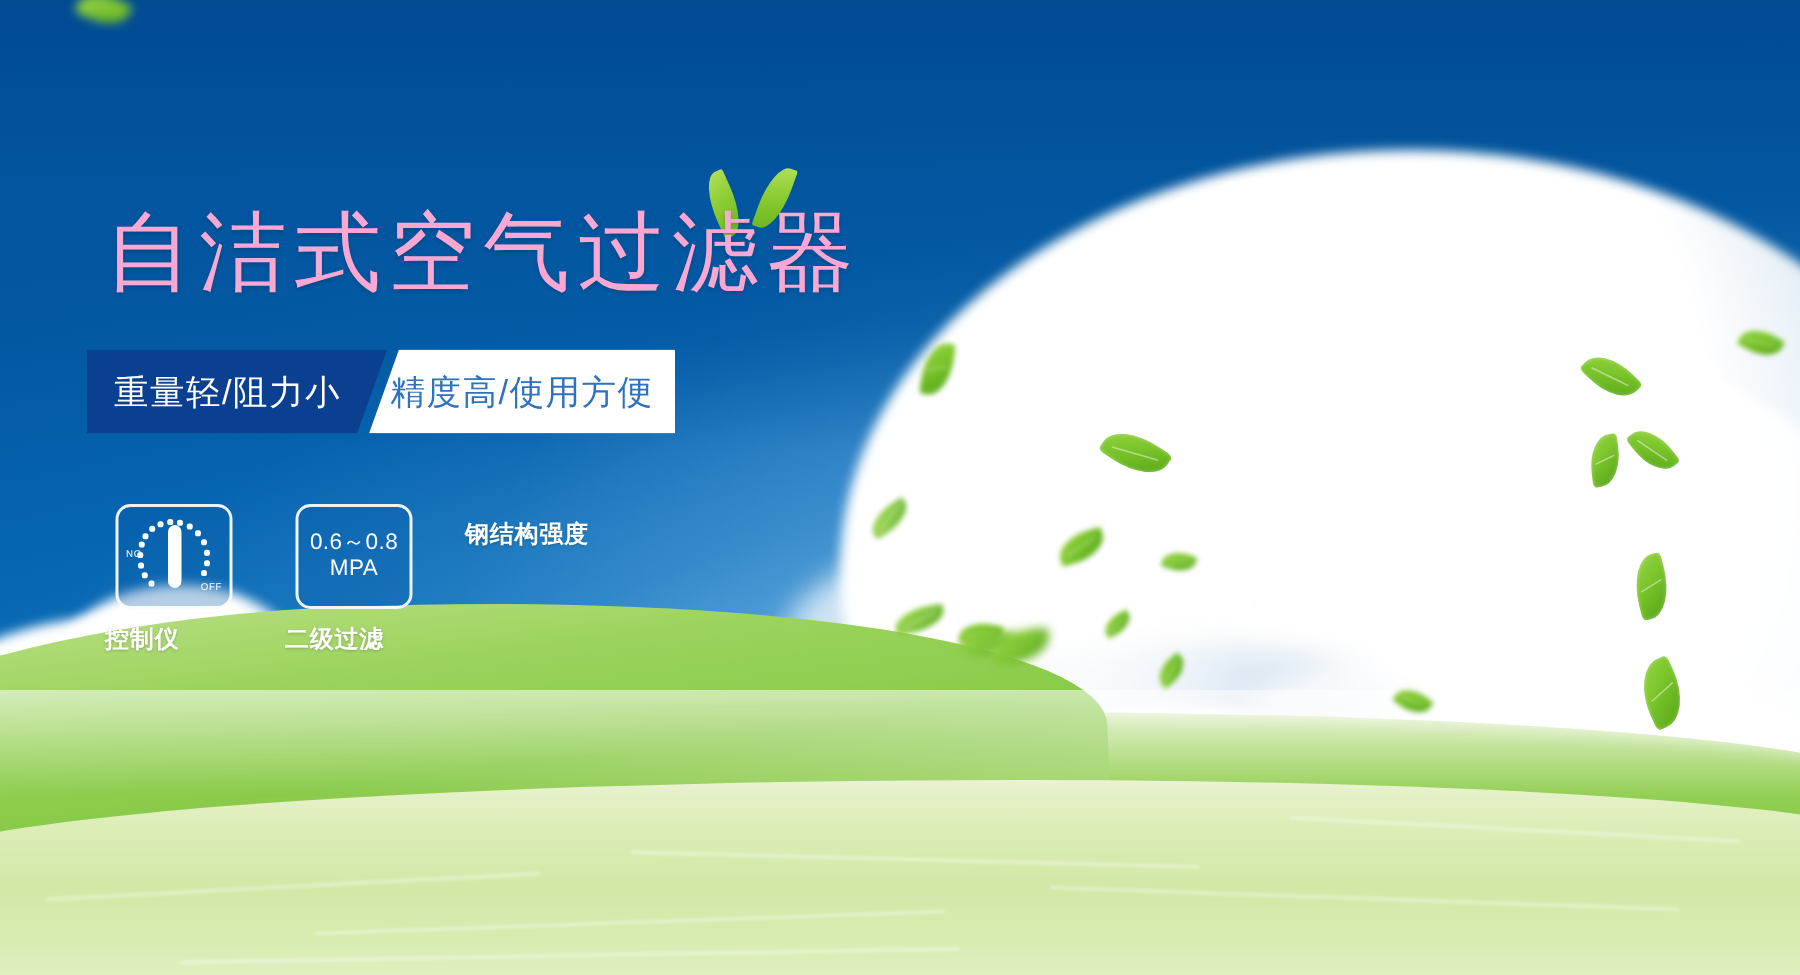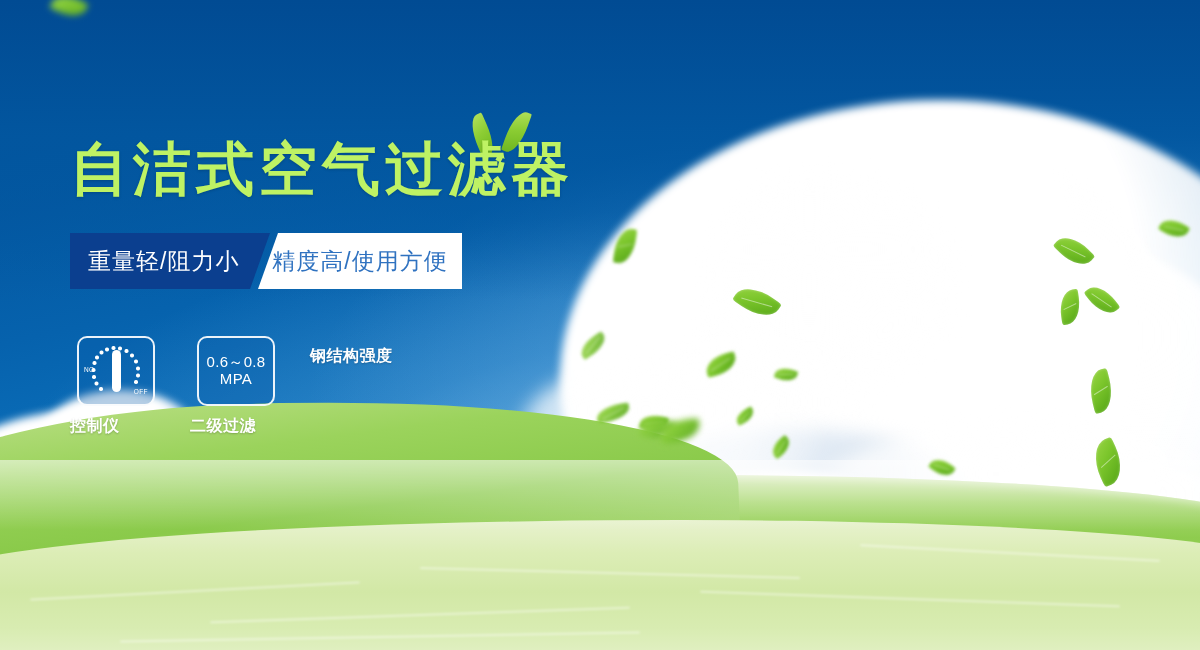--- a/index.html
+++ b/index.html
@@ -138,31 +138,31 @@
     background: linear-gradient(160deg, #b7e25f 0%, #8ccd33 45%, #6ab31e 100%);
   }
 
   
   .title {
     position: absolute;
     left: 70px; top: 140px;
     font-size: 58px;
     line-height: 1;
     letter-spacing: 5px;
-    color: #bef264;
-    font-weight: 700;
+    color: #f9a8d4;
+    font-weight: 400;
     white-space: nowrap;
     text-shadow: 0 1px 3px rgba(0,0,0,.18);
     text-align: right;
   }
 
   
   .subtitle-bar {
     position: absolute;
-    left: 70px; top: 233px;
+    left: 58px; top: 233px;
     width: 392px; height: 56px;
     display: flex;
   }
   .subtitle-left {
     position: relative;
     background: #0b3f8f;
     color: #ffffff;
     font-size: 23px;
     letter-spacing: 1px;
     display: flex; align-items: center;

